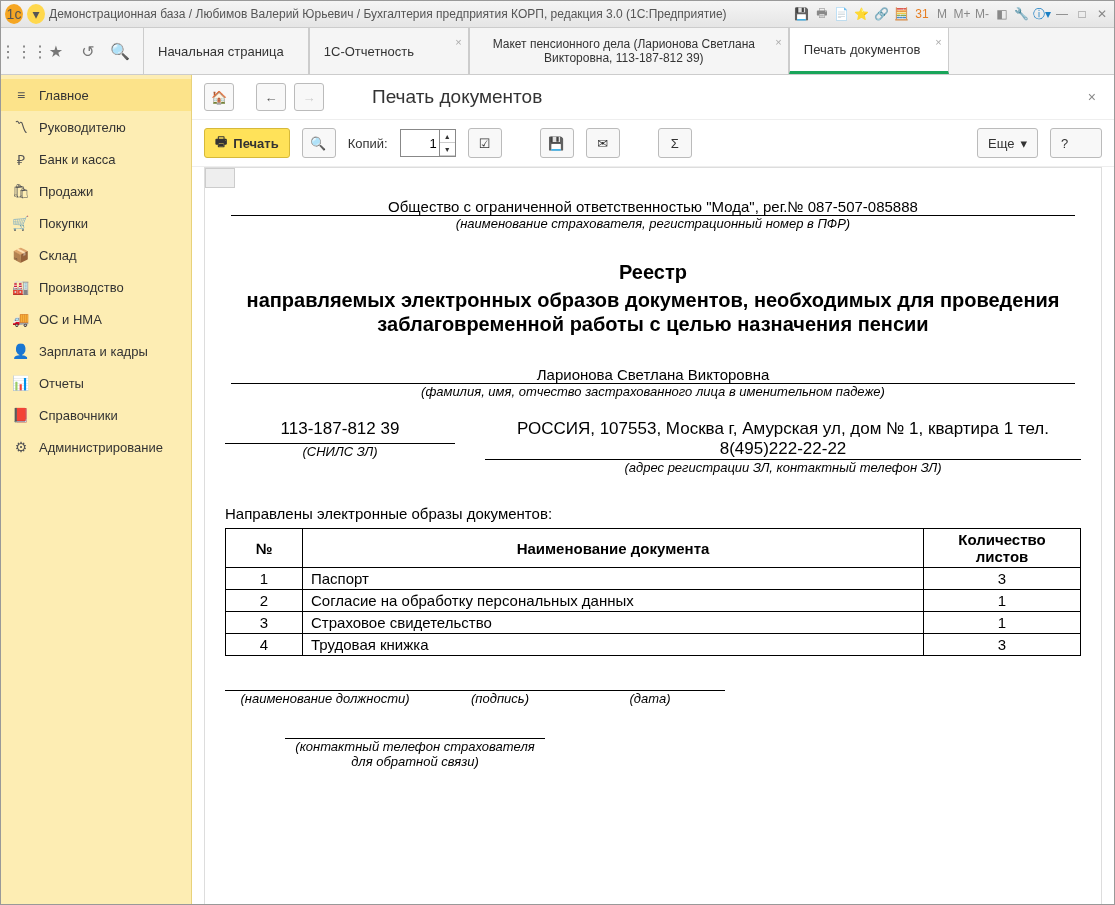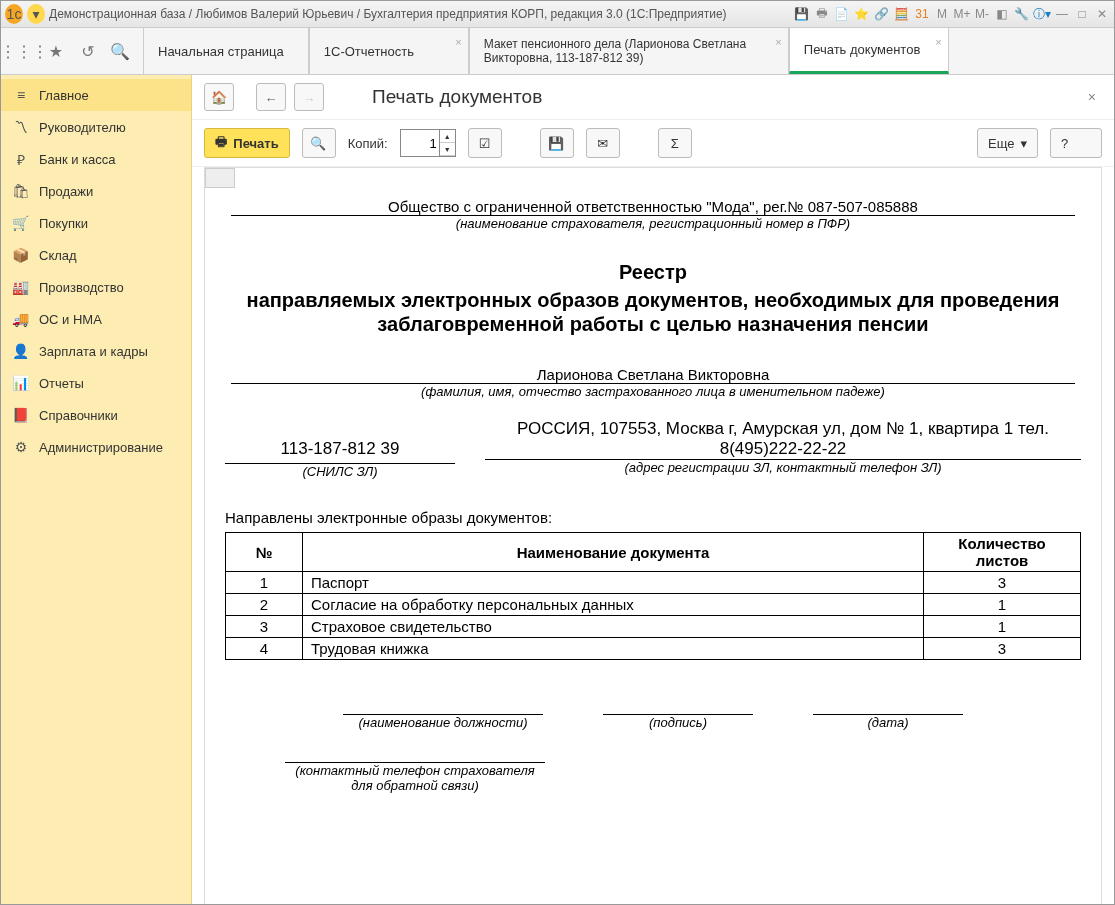--- a/index.html
+++ b/index.html
@@ -48,21 +48,21 @@
 .hint{font-style:italic;font-size:13px;text-align:center;}
 .doc h2{font-size:20px;font-weight:bold;margin:4px 0;}
 .row2{display:flex;gap:30px;margin-top:20px;}
 .row2 .c1{width:230px;text-align:center;}
 .row2 .c2{flex:1;text-align:center;}
 .table{width:100%;border-collapse:collapse;margin-top:6px;}
 .table th,.table td{border:1px solid #000;padding:2px 8px;font-size:15px;}
 .table th{font-weight:bold;text-align:center;}
 .table td.num{text-align:center;width:60px;}
 .table td.cnt{text-align:center;width:140px;}
-.sig{display:flex;gap:60px;margin-top:52px;justify-content:center;}
+.sig{display:flex;margin-top:32px;justify-content:flex-start;}
 .sig .s{width:200px;text-align:center;}
 .sig .line{border-bottom:1px solid #000;height:2px;}
 .sig .lbl{font-style:italic;font-size:13px;}
 .phone-note{width:260px;margin-top:30px;margin-left:60px;}
 </style>
 </head>
 <body>
 
 <div class="window">
  <div class="titlebar">
@@ -98,21 +98,21 @@
      <span class="tool">🔍</span>
    </div>
    <div class="tab">
         <span>Начальная страница</span>
       </div>
    <div class="tab">
         <span>1С-Отчетность</span>
         <span class="close">×</span>
       </div>
    <div class="tab" style="max-width:280px;">
-        <span style="font-size:12px;line-height:14px;">Макет пенсионного дела (Ларионова Светлана Викторовна, 113-187-812 39)</span>
+        <span style="font-size:12px;line-height:14px;text-align:center;">Макет пенсионного дела (Ларионова Светлана Викторовна, 113-187-812 39)</span>
         <span class="close">×</span>
       </div>
    <div class="tab active">
         <span>Печать документов</span>
         <span class="close">×</span>
       </div>
  </div>
 
  <div class="body">
   <div class="sidebar">
@@ -212,21 +212,21 @@
         <div class="center" style="margin-top:30px">
           <h2>Реестр</h2>
           <h2 style="line-height:24px;">направляемых электронных образов документов,  необходимых для проведения заблаговременной работы с целью  назначения пенсии</h2>
         </div>
 
         <div class="center u" style="margin:30px 6px 0 6px">Ларионова Светлана Викторовна</div>
         <div class="hint">(фамилия, имя, отчество застрахованного лица в именительном падеже)</div>
 
         <div class="row2">
           <div class="c1">
-            <div class="u" style="padding-bottom:4px;font-size:17px;margin-top:20px;">113-187-812 39</div>
+            <div class="u" style="padding-bottom:4px;font-size:17px;">113-187-812 39</div>
             <div class="hint">(СНИЛС ЗЛ)</div>
           </div>
           <div class="c2">
             <div class="u" style="font-size:17px;">РОССИЯ, 107553, Москва г, Амурская ул, дом № 1, квартира 1 тел. 8(495)222-22-22</div>
             <div class="hint">(адрес регистрации ЗЛ, контактный телефон ЗЛ)</div>
           </div>
         </div>
 
         <div style="margin-top:30px">Направлены электронные образы документов:</div>
         <table class="table">

